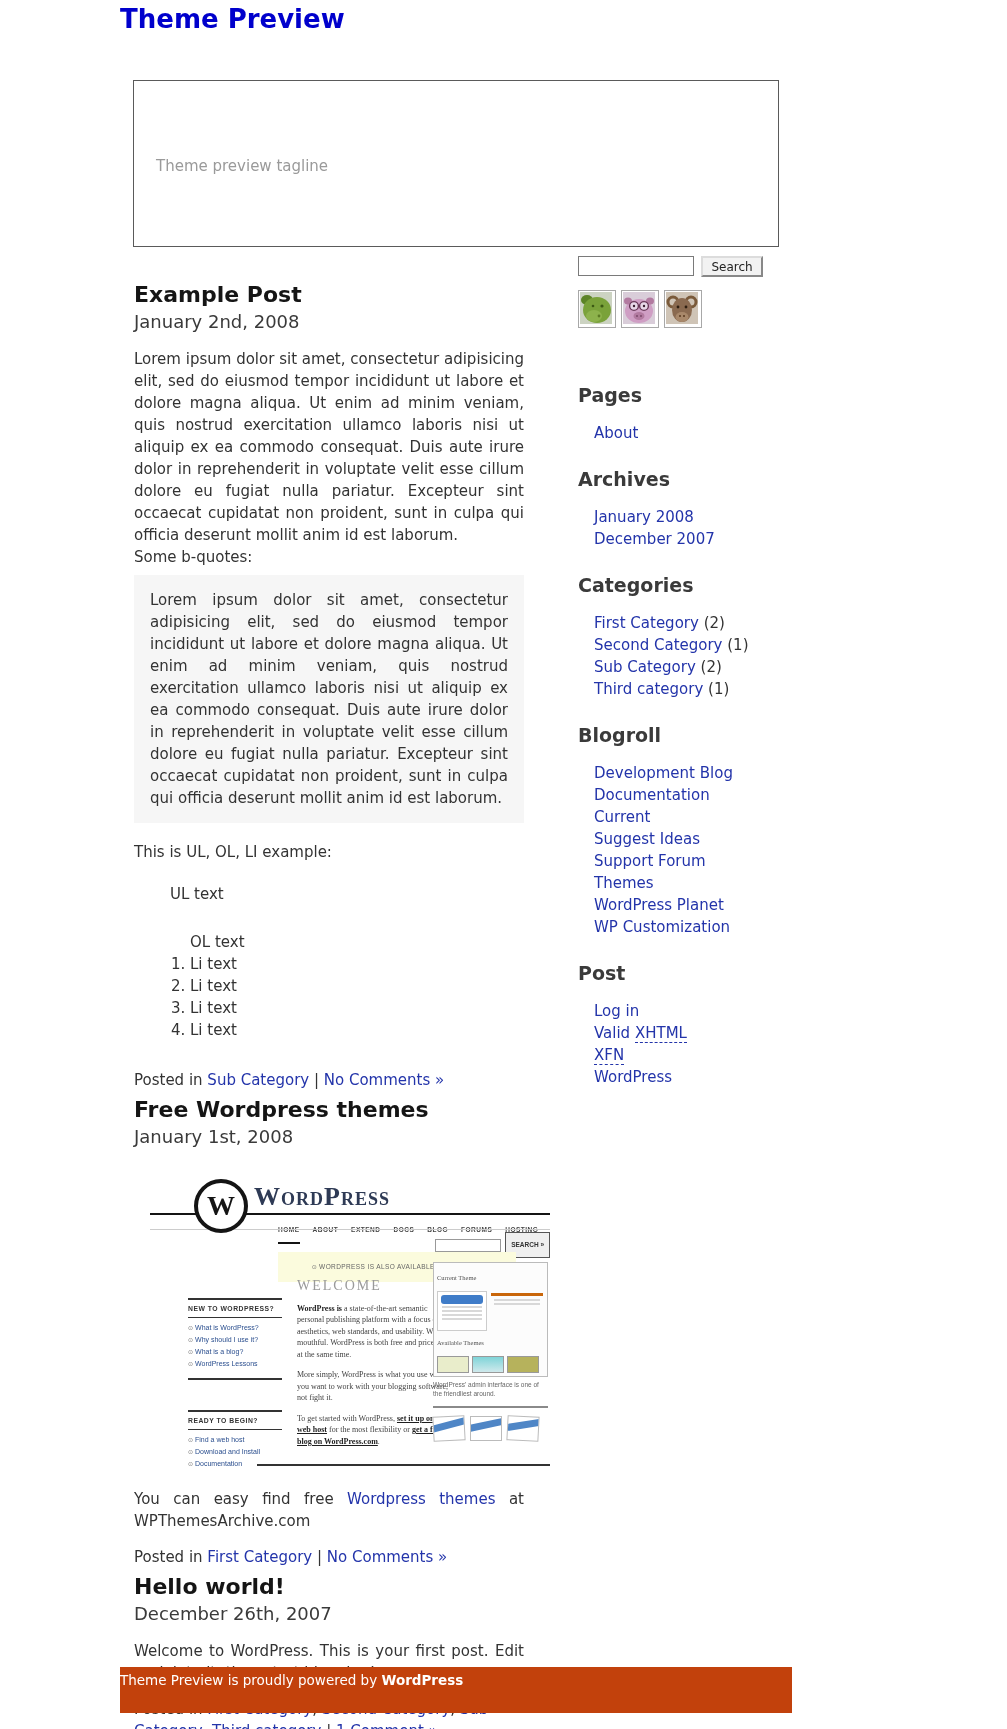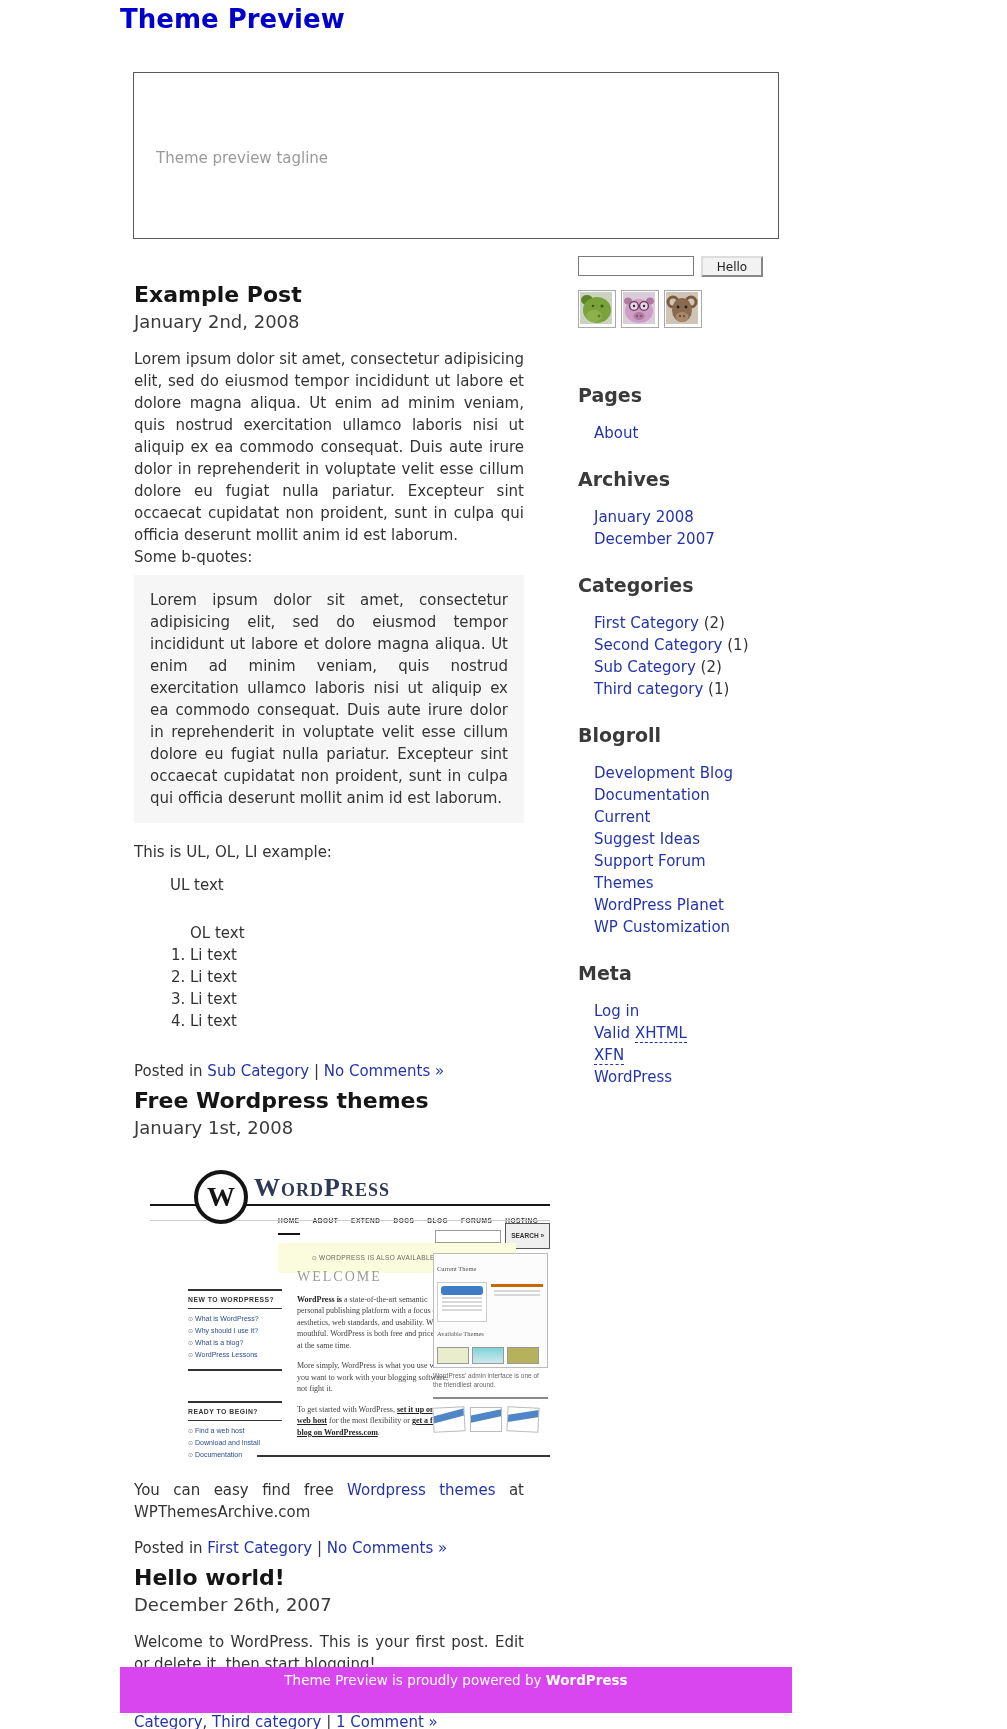--- a/index.html
+++ b/index.html
@@ -3,33 +3,33 @@
 <meta charset="utf-8">
 <style>
   html,body{margin:0;padding:0;background:#fff;}
   body{width:1007px;height:1729px;position:relative;overflow:hidden;
        font-family:"DejaVu Sans","Liberation Sans",sans-serif;color:#333;}
   a{text-decoration:none;cursor:pointer;}
   p{margin:0;}
   
   .page-title{position:absolute;left:120px;top:4px;font-size:26px;font-weight:bold;color:#0000cc;margin:0;}
   
-  .header-box{position:absolute;left:133px;top:72px;width:644px;height:165px;border:1px solid #5a5a5a;background:#fff;}
+  .header-box{position:absolute;left:133px;top:80px;width:644px;height:165px;border:1px solid #5a5a5a;background:#fff;}
   .tagline{position:absolute;left:22px;top:76px;font-size:15px;color:#9a9a9a;}
   
   .main{position:absolute;left:134px;top:250px;width:390px;font-size:15px;line-height:22px;color:#333;}
   .post-title{font-size:22px;line-height:26px;font-weight:bold;color:#151515;margin:0;}
   .post-title.first{margin-top:32px;}
   .post-title.after-meta{margin-top:6px;}
   .date{font-size:18px;color:#3a3a3a;margin:3px 0 15px;}
   .bold-line{font-weight:bold;}
   .just{text-align:justify;}
   .bq{background:#f6f6f6;margin:7px 0 0;padding:14px 16px;text-align:justify;color:#333;}
   .list-intro{margin-top:18px;}
-  ul.demo{list-style:none;margin:11px 0 0;padding:0 0 0 36px;}
+  ul.demo{list-style:none;margin:20px 0 0;padding:0 0 0 36px;}
   .ol-first{margin-top:26px;padding-left:56px;}
   ol.demo{margin:0;padding:0 0 0 56px;}
   .meta-line{margin-top:14px;white-space:pre-wrap;}
   .meta-line.mt-lg{margin-top:28px;}
   .main a, .side a{color:#2334aa;}
   .count{color:#333;}
   
   .side{position:absolute;left:578px;top:256px;width:250px;font-size:15px;}
   .search-row{display:flex;gap:7px;align-items:flex-start;}
   .search-input{width:110px;height:16px;border:1px solid #7a7a7a;background:#fff;}
@@ -91,22 +91,22 @@
   .ws-thumb.t3{background:#b6b25c;}
   .ws-caption{font-size:6.5px;color:#666;line-height:8.5px;margin-top:4px;}
   .ws-div{height:2px;background:#8a8a8a;margin:8px 0 8px;}
   .ws-cards{display:flex;gap:5px;}
   .ws-card{width:30px;height:23px;background:#fff;border:1px solid #bbb;position:relative;overflow:hidden;}
   .ws-card::after{content:"";position:absolute;left:-4px;top:4px;width:42px;height:7px;background:#4f86c6;transform:rotate(-12deg);}
   .ws-card.c1{transform:rotate(-3deg);}
   .ws-card.c3{transform:rotate(3deg);}
   .ws-bottomline{position:absolute;bottom:0;left:107px;right:0;height:2px;background:#333;}
   
-  .footer{position:absolute;left:120px;top:1667px;width:672px;height:46px;background:#d946ef;color:#fff;
-          text-align:center;font-size:13.5px;line-height:21px;padding-top:3px;box-sizing:border-box;}
+  .footer{position:absolute;left:120px;top:1667px;width:672px;height:46px;background:#c2410c;color:#fff;
+          font-size:13.5px;line-height:21px;padding-top:3px;box-sizing:border-box;}
   .footer a{color:#fff;font-weight:bold;}
 </style>
 </head>
 <body>
 
 <h1 class="page-title">Theme Preview</h1>
 
 <div class="header-box">
   <div class="tagline">Theme preview tagline</div>
 </div>
@@ -229,21 +229,21 @@
     <h2 class="post-title after-meta">Hello world!</h2>
     <div class="date">December 26th, 2007</div>
     <p class="just">Welcome to WordPress. This is your first post. Edit or delete it, then start blogging!</p>
     <p class="meta-line"><span>Posted in </span><a>First Category</a><span>, </span><a>Second Category</a><span>, </span><a>Sub Category</a><span>, </span><a>Third category</a><span> | </span><a>1 Comment »</a></p>
   </article>
 </div>
 
 <div class="side">
   <div class="search-row">
     <input class="search-input" type="text" style="">
-    <button class="search-btn">Hello</button>
+    <button class="search-btn">Search</button>
   </div>
 
   <div class="avatars">
     <span class="avatar">
       <svg viewBox="0 0 32 32">
           <rect width="32" height="32" fill="#ccd3c2"></rect>
           <ellipse cx="7" cy="8" rx="6" ry="5" fill="#5c8426"></ellipse>
           <ellipse cx="17" cy="18" rx="14" ry="13" fill="#7aa23a"></ellipse>
           <ellipse cx="14" cy="24" rx="8" ry="6" fill="#8db24c"></ellipse>
           <circle cx="22" cy="14" r="1.6" fill="#3c5a14"></circle>
@@ -306,21 +306,21 @@
     <li><a>Development Blog</a></li>
     <li><a>Documentation</a></li>
     <li><a>Current</a></li>
     <li><a>Suggest Ideas</a></li>
     <li><a>Support Forum</a></li>
     <li><a>Themes</a></li>
     <li><a>WordPress Planet</a></li>
     <li><a>WP Customization</a></li>
   </ul>
 
-  <h2>Meta</h2>
+  <h2>Post</h2>
   <ul>
     <li><a>Log in</a></li>
     <li><a><span>Valid </span><span class="dashed">XHTML</span></a></li>
     <li><a><span class="dashed">XFN</span></a></li>
     <li><a>WordPress</a></li>
   </ul>
 </div>
 
 <div class="footer">
   <div><span>Theme Preview is proudly powered by </span><a>WordPress</a></div>

